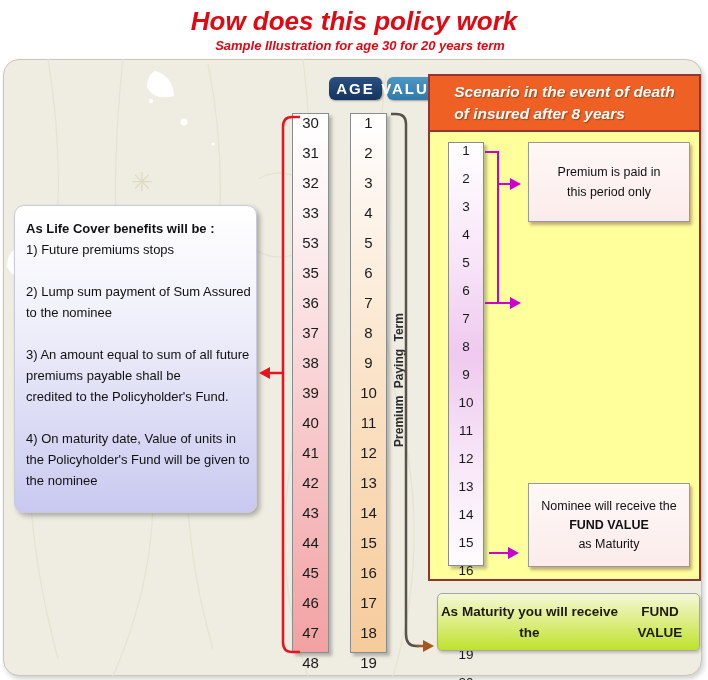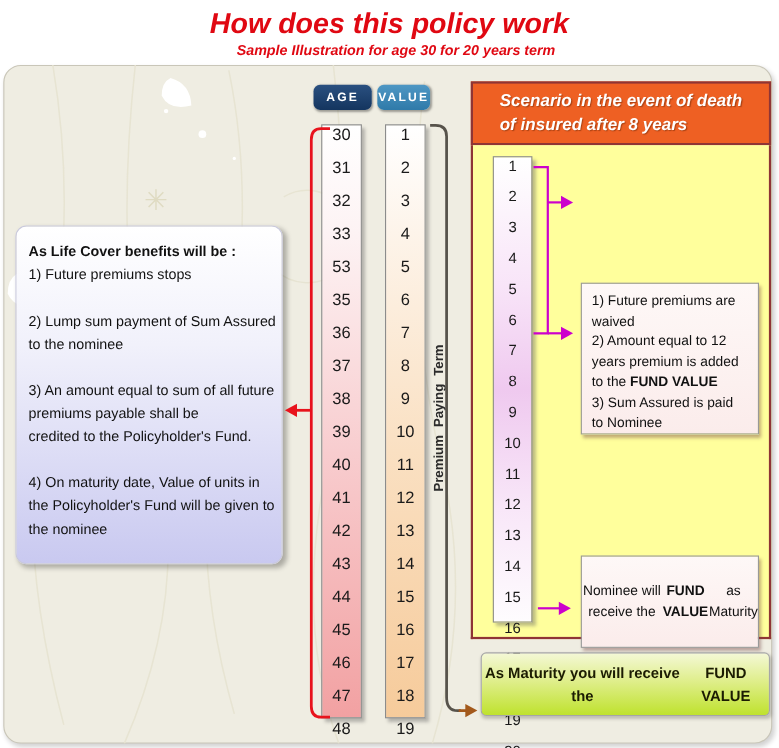--- a/index.html
+++ b/index.html
@@ -10,22 +10,22 @@
            color:#E00812; font-size:26px; font-weight:bold; font-style:italic; }
   .subtitle { position:absolute; top:38px; left:0; width:100%; text-align:center;
               color:#E00812; font-size:13px; font-weight:bold; font-style:italic;padding-left:12px; }
 
   .container { position:absolute; left:3px; top:59px; width:699px; height:617px;
                background:#EFEDE2; border:1px solid #C9C6B8; border-radius:16px;
                box-shadow:2px 3px 5px rgba(0,0,0,.18); }
   .deco { position:absolute; left:3px; top:59px; pointer-events:none; }
 
   .badge { position:absolute; height:23px; border-radius:6px; color:#fff; font-weight:bold;
-           font-size:11px; letter-spacing:2px; display:flex; align-items:center; justify-content:center;
-           box-shadow:1px 1px 2px rgba(0,0,0,.35); }
+           font-size:15px; letter-spacing:2px; display:flex; align-items:center; justify-content:center;
+           box-shadow:1px 1px 2px rgba(0,0,0,.35);margin-left:44px; }
   .age-badge  { left:285px; top:77px; width:53px; background:linear-gradient(180deg,#2A5080,#14355F); }
   .year-badge { left:343px; top:77px; width:48px; background:linear-gradient(180deg,#4E97C4,#2F7AA9); }
 
   .col { position:absolute; display:flex; flex-direction:column; border:1px solid #8C8C8C;
          box-shadow:3px 3px 3px rgba(90,90,90,.40); color:#1a1a1a;gap:13px; }
   .col > div { flex:1; display:flex; align-items:center; justify-content:center; }
   .age-col  { left:292px; top:113px; width:37px; height:540px; font-size:15px;
               background:linear-gradient(180deg,#FFFFFF 0%,#FDF3F4 18%,#F8CDCF 55%,#F2A1A2 100%); }
   .year-col { left:350px; top:113px; width:37px; height:540px; font-size:15px;
               background:linear-gradient(180deg,#FFFFFF 0%,#FDF4EA 18%,#FAE0C2 55%,#F6CB9B 100%); }
@@ -50,21 +50,21 @@
                  text-shadow:1px 1px 1px rgba(90,30,0,.45); }
   .yellow-panel { position:absolute; left:428px; top:132px; width:273px; height:449px;
                   background:#FFFF9C; border:2px solid #8F3535; border-top:none; }
 
   .pink-box { position:absolute; border:1px solid #999; color:#111; font-size:12.5px;
               background:linear-gradient(180deg,#FEF8F7 0%,#FBECEB 100%);
               box-shadow:2px 3px 3px rgba(120,70,70,.45); }
   .box1 { left:528px; top:142px; width:162px; height:80px; display:flex; align-items:center;
           justify-content:center; text-align:center; line-height:20px; }
   .box2 { left:528px; top:257px; width:162px; height:138px; padding:6px 9px; line-height:18.5px; }
-  .box3 { left:528px; top:505px; width:162px; height:84px; display:flex; flex-direction:row;
+  .box3 { left:528px; top:483px; width:162px; height:84px; display:flex; flex-direction:column;
           align-items:center; justify-content:center; text-align:center; line-height:19px; }
   .b { font-weight:bold; }
 
   .maturity-box { position:absolute; left:437px; top:593px; width:263px; height:58px;
                   border:1px solid #A6A6A6; border-radius:5px;
                   background:linear-gradient(180deg,#F4F8D6 0%,#DFEE8B 45%,#BFE22E 100%);
                   display:flex; flex-direction:row; align-items:center; justify-content:center;
                   font-weight:bold; font-size:13.5px; color:#1C1C02; line-height:21px; text-align:center;
                   box-shadow:1px 2px 3px rgba(0,0,0,.2); }
 
@@ -185,24 +185,23 @@
       <div>13</div>
       <div>14</div>
       <div>15</div>
       <div>16</div>
       <div>17</div>
       <div>18</div>
       <div>19</div>
       <div>20</div>
     </div>
 
-
-  <div class="pink-box box2 pre"><span>1) Future premiums are waived
-2) Amount equal to 12 years premium is added to the </span><span class="b">FUND VALUE</span><span>
-3) Sum Assured is paid to Nominee</span></div>
+  <div class="pink-box box1 pre">Premium is paid in
+this period only</div>
+
 
   <div class="pink-box box3">
     <div>Nominee will receive the</div>
     <div class="b">FUND VALUE</div>
     <div>as Maturity</div>
   </div>
 
   <div class="maturity-box">
     <div class="pre">As Maturity you will  receive the</div>
     <div>FUND VALUE</div>

